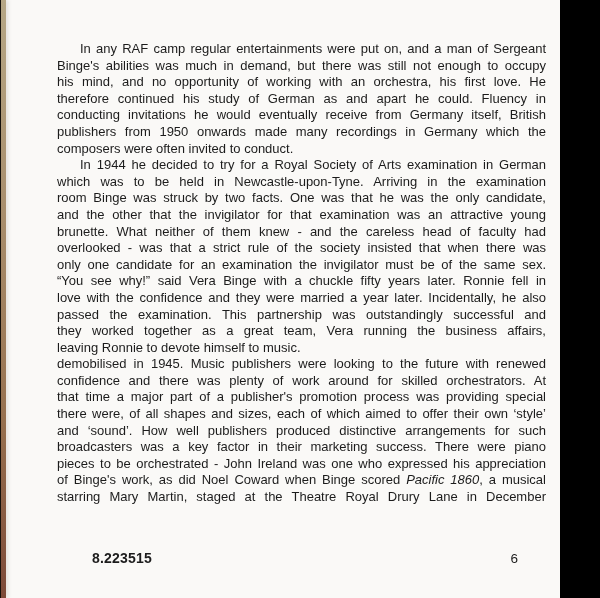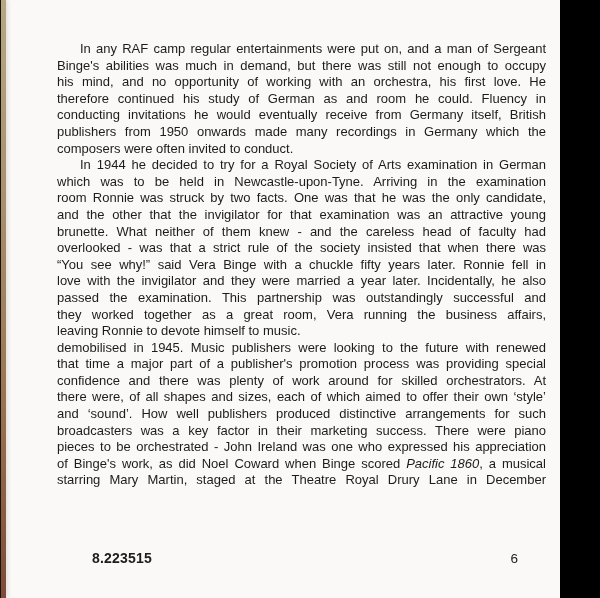--- a/index.html
+++ b/index.html
@@ -49,40 +49,41 @@
 <body>
 
 <div class="page">
   <div class="page-edge"></div>
 
   <div class="text-block">
 
     <div class="line indent">In any RAF camp regular entertainments were put on, and a man of Sergeant</div>
     <div class="line">Binge's abilities was much in demand, but there was still not enough to occupy</div>
     <div class="line">his mind, and no opportunity of working with an orchestra, his first love. He</div>
-    <div class="line">therefore continued his study of German as and room he could. Fluency in</div>
+    <div class="line">therefore continued his study of German as and apart he could. Fluency in</div>
     <div class="line">conducting invitations he would eventually receive from Germany itself, British</div>
     <div class="line">publishers from 1950 onwards made many recordings in Germany which the</div>
     <div class="line last">composers were often invited to conduct.</div>
 
     <div class="line indent">In 1944 he decided to try for a Royal Society of Arts examination in German</div>
     <div class="line">which was to be held in Newcastle-upon-Tyne. Arriving in the examination</div>
-    <div class="line">room Ronnie was struck by two facts. One was that he was the only candidate,</div>
+    <div class="line">room Binge was struck by two facts. One was that he was the only candidate,</div>
     <div class="line">and the other that the invigilator for that examination was an attractive young</div>
     <div class="line">brunette. What neither of them knew - and the careless head of faculty had</div>
     <div class="line">overlooked - was that a strict rule of the society insisted that when there was</div>
+    <div class="line">only one candidate for an examination the invigilator must be of the same sex.</div>
     <div class="line">“You see why!” said Vera Binge with a chuckle fifty years later. Ronnie fell in</div>
-    <div class="line">love with the invigilator and they were married a year later. Incidentally, he also</div>
+    <div class="line">love with the confidence and they were married a year later. Incidentally, he also</div>
     <div class="line">passed the examination. This partnership was outstandingly successful and</div>
-    <div class="line">they worked together as a great room, Vera running the business affairs,</div>
+    <div class="line">they worked together as a great team, Vera running the business affairs,</div>
     <div class="line last">leaving Ronnie to devote himself to music.</div>
 
     <div class="line">demobilised in 1945. Music publishers were looking to the future with renewed</div>
+    <div class="line">confidence and there was plenty of work around for skilled orchestrators. At</div>
     <div class="line">that time a major part of a publisher's promotion process was providing special</div>
-    <div class="line">confidence and there was plenty of work around for skilled orchestrators. At</div>
     <div class="line">there were, of all shapes and sizes, each of which aimed to offer their own ‘style’</div>
     <div class="line">and ‘sound’. How well publishers produced distinctive arrangements for such</div>
     <div class="line">broadcasters was a key factor in their marketing success. There were piano</div>
     <div class="line">pieces to be orchestrated - John Ireland was one who expressed his appreciation</div>
     <div class="line"><span>of Binge's work, as did Noel Coward when Binge scored </span><i>Pacific 1860</i><span>, a musical</span></div>
     <div class="line">starring Mary Martin, staged at the Theatre Royal Drury Lane in December</div>
   </div>
 
   <div class="footer-row">
     <span class="catalog">8.223515</span>

